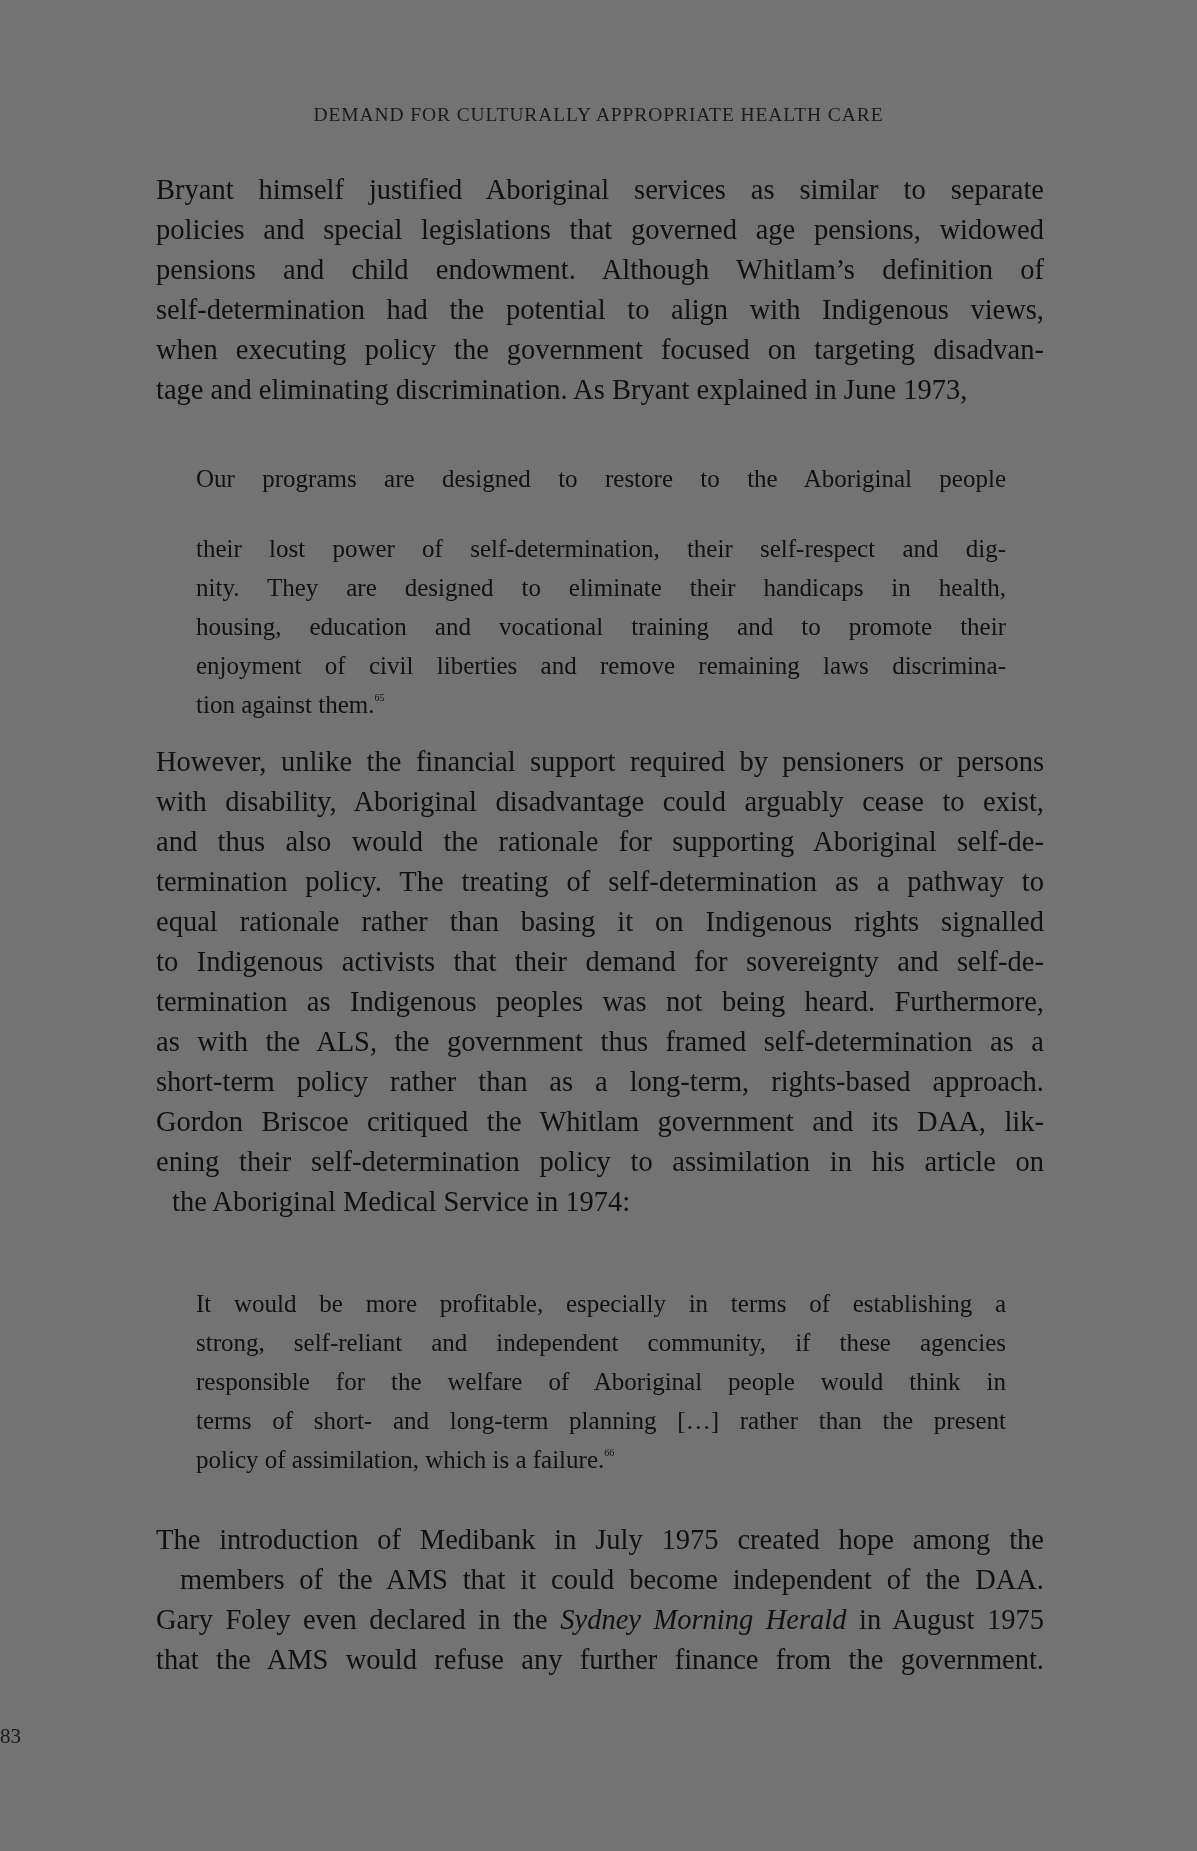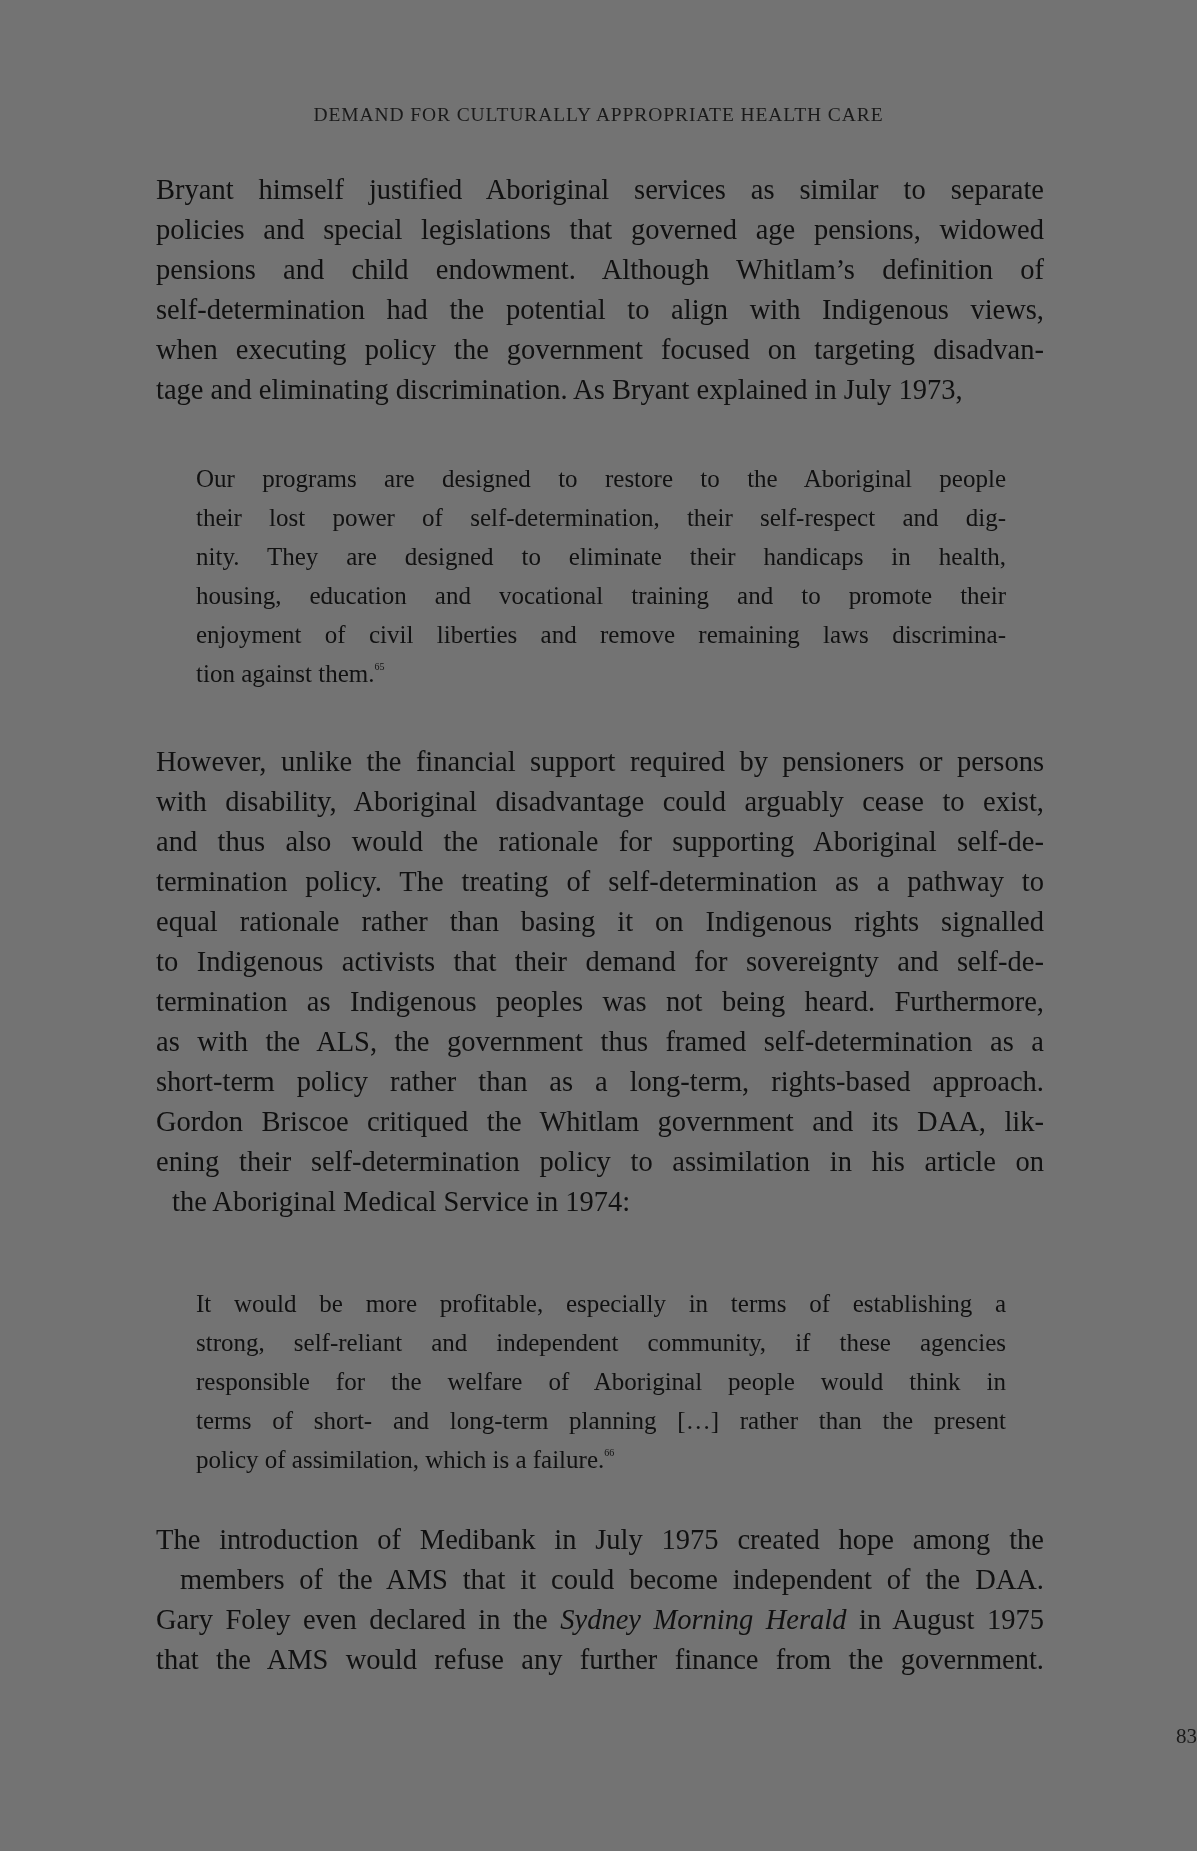--- a/index.html
+++ b/index.html
@@ -8,40 +8,40 @@
   .running-head { position: absolute; top: 104px; left: 0; width: 1197px; text-align: center; font-size: 19.5px; letter-spacing: 0.9px; color: #1a1a1a; }
   .block { position: absolute; }
   .line { display: block; white-space: nowrap; text-align: justify; text-align-last: justify; overflow: visible; }
   .line.last { text-align-last: left; }
   .body-block { left: 156px; width: 888px; font-size: 28.5px; }
   .body-block .line { height: 40px; line-height: 40px; }
   .quote-block { left: 196px; width: 810px; font-size: 25px; }
   .quote-block .line { height: 39px; line-height: 39px; }
   sup.fn { font-size: 10px; vertical-align: 12px; line-height: 0; }
   .italic { font-style: italic; }
-  .folio { position: absolute; top: 1724px; left: 0; width: 1197px; text-align: right; font-size: 21px; color: #1a1a1a; }
+  .folio { position: absolute; top: 1724px; left: 0; width: 1197px; text-align: left; font-size: 21px; color: #1a1a1a; }
 </style>
 </head>
 <body>
 
 <div class="page">
   <div class="running-head">DEMAND FOR CULTURALLY APPROPRIATE HEALTH CARE</div>
 
   <div class="block body-block" id="p1" style="top:170px;">
       <span class="line" style="white-space: normal; display: block;">Bryant himself justified Aboriginal services as similar to separate</span>
       <span class="line" style="white-space: normal; display: block;">policies and special legislations that governed age pensions, widowed</span>
       <span class="line" style="white-space: normal; display: block;">pensions and child endowment. Although Whitlam’s definition of</span>
       <span class="line" style="white-space: normal; display: block;">self-determination had the potential to align with Indigenous views,</span>
       <span class="line" style="white-space: normal; display: block;">when executing policy the government focused on targeting disadvan-</span>
-      <span class="line last" style="white-space: normal; display: block;">tage and eliminating discrimination. As Bryant explained in July 1973,</span>
+      <span class="line last" style="white-space: normal; display: block;">tage and eliminating discrimination. As Bryant explained in June 1973,</span>
     </div>
 
   <div class="block quote-block" id="q1" style="top:459px;">
       <span class="line" style="white-space: normal; display: block;">Our programs are designed to restore to the Aboriginal people</span>
-      <span class="line" style="white-space: normal; display: block;">their lost power of self-determination, their self-respect and dig-</span>
+      <span class="line" style="white-space: normal; display: block; margin-top: 31px;">their lost power of self-determination, their self-respect and dig-</span>
       <span class="line" style="white-space: normal; display: block;">nity. They are designed to eliminate their handicaps in health,</span>
       <span class="line" style="white-space: normal; display: block;">housing, education and vocational training and to promote their</span>
       <span class="line" style="white-space: normal; display: block;">enjoyment of civil liberties and remove remaining laws discrimina-</span>
       <span class="line last" style="white-space: normal; display: block;">tion against them.<sup class="fn">65</sup></span>
     </div>
 
   <div class="block body-block" id="p2" style="top:742px;">
       <span class="line" style="white-space: normal; display: block;">However, unlike the financial support required by pensioners or persons</span>
       <span class="line" style="white-space: normal; display: block;">with disability, Aboriginal disadvantage could arguably cease to exist,</span>
       <span class="line" style="white-space: normal; display: block;">and thus also would the rationale for supporting Aboriginal self-de-</span>

